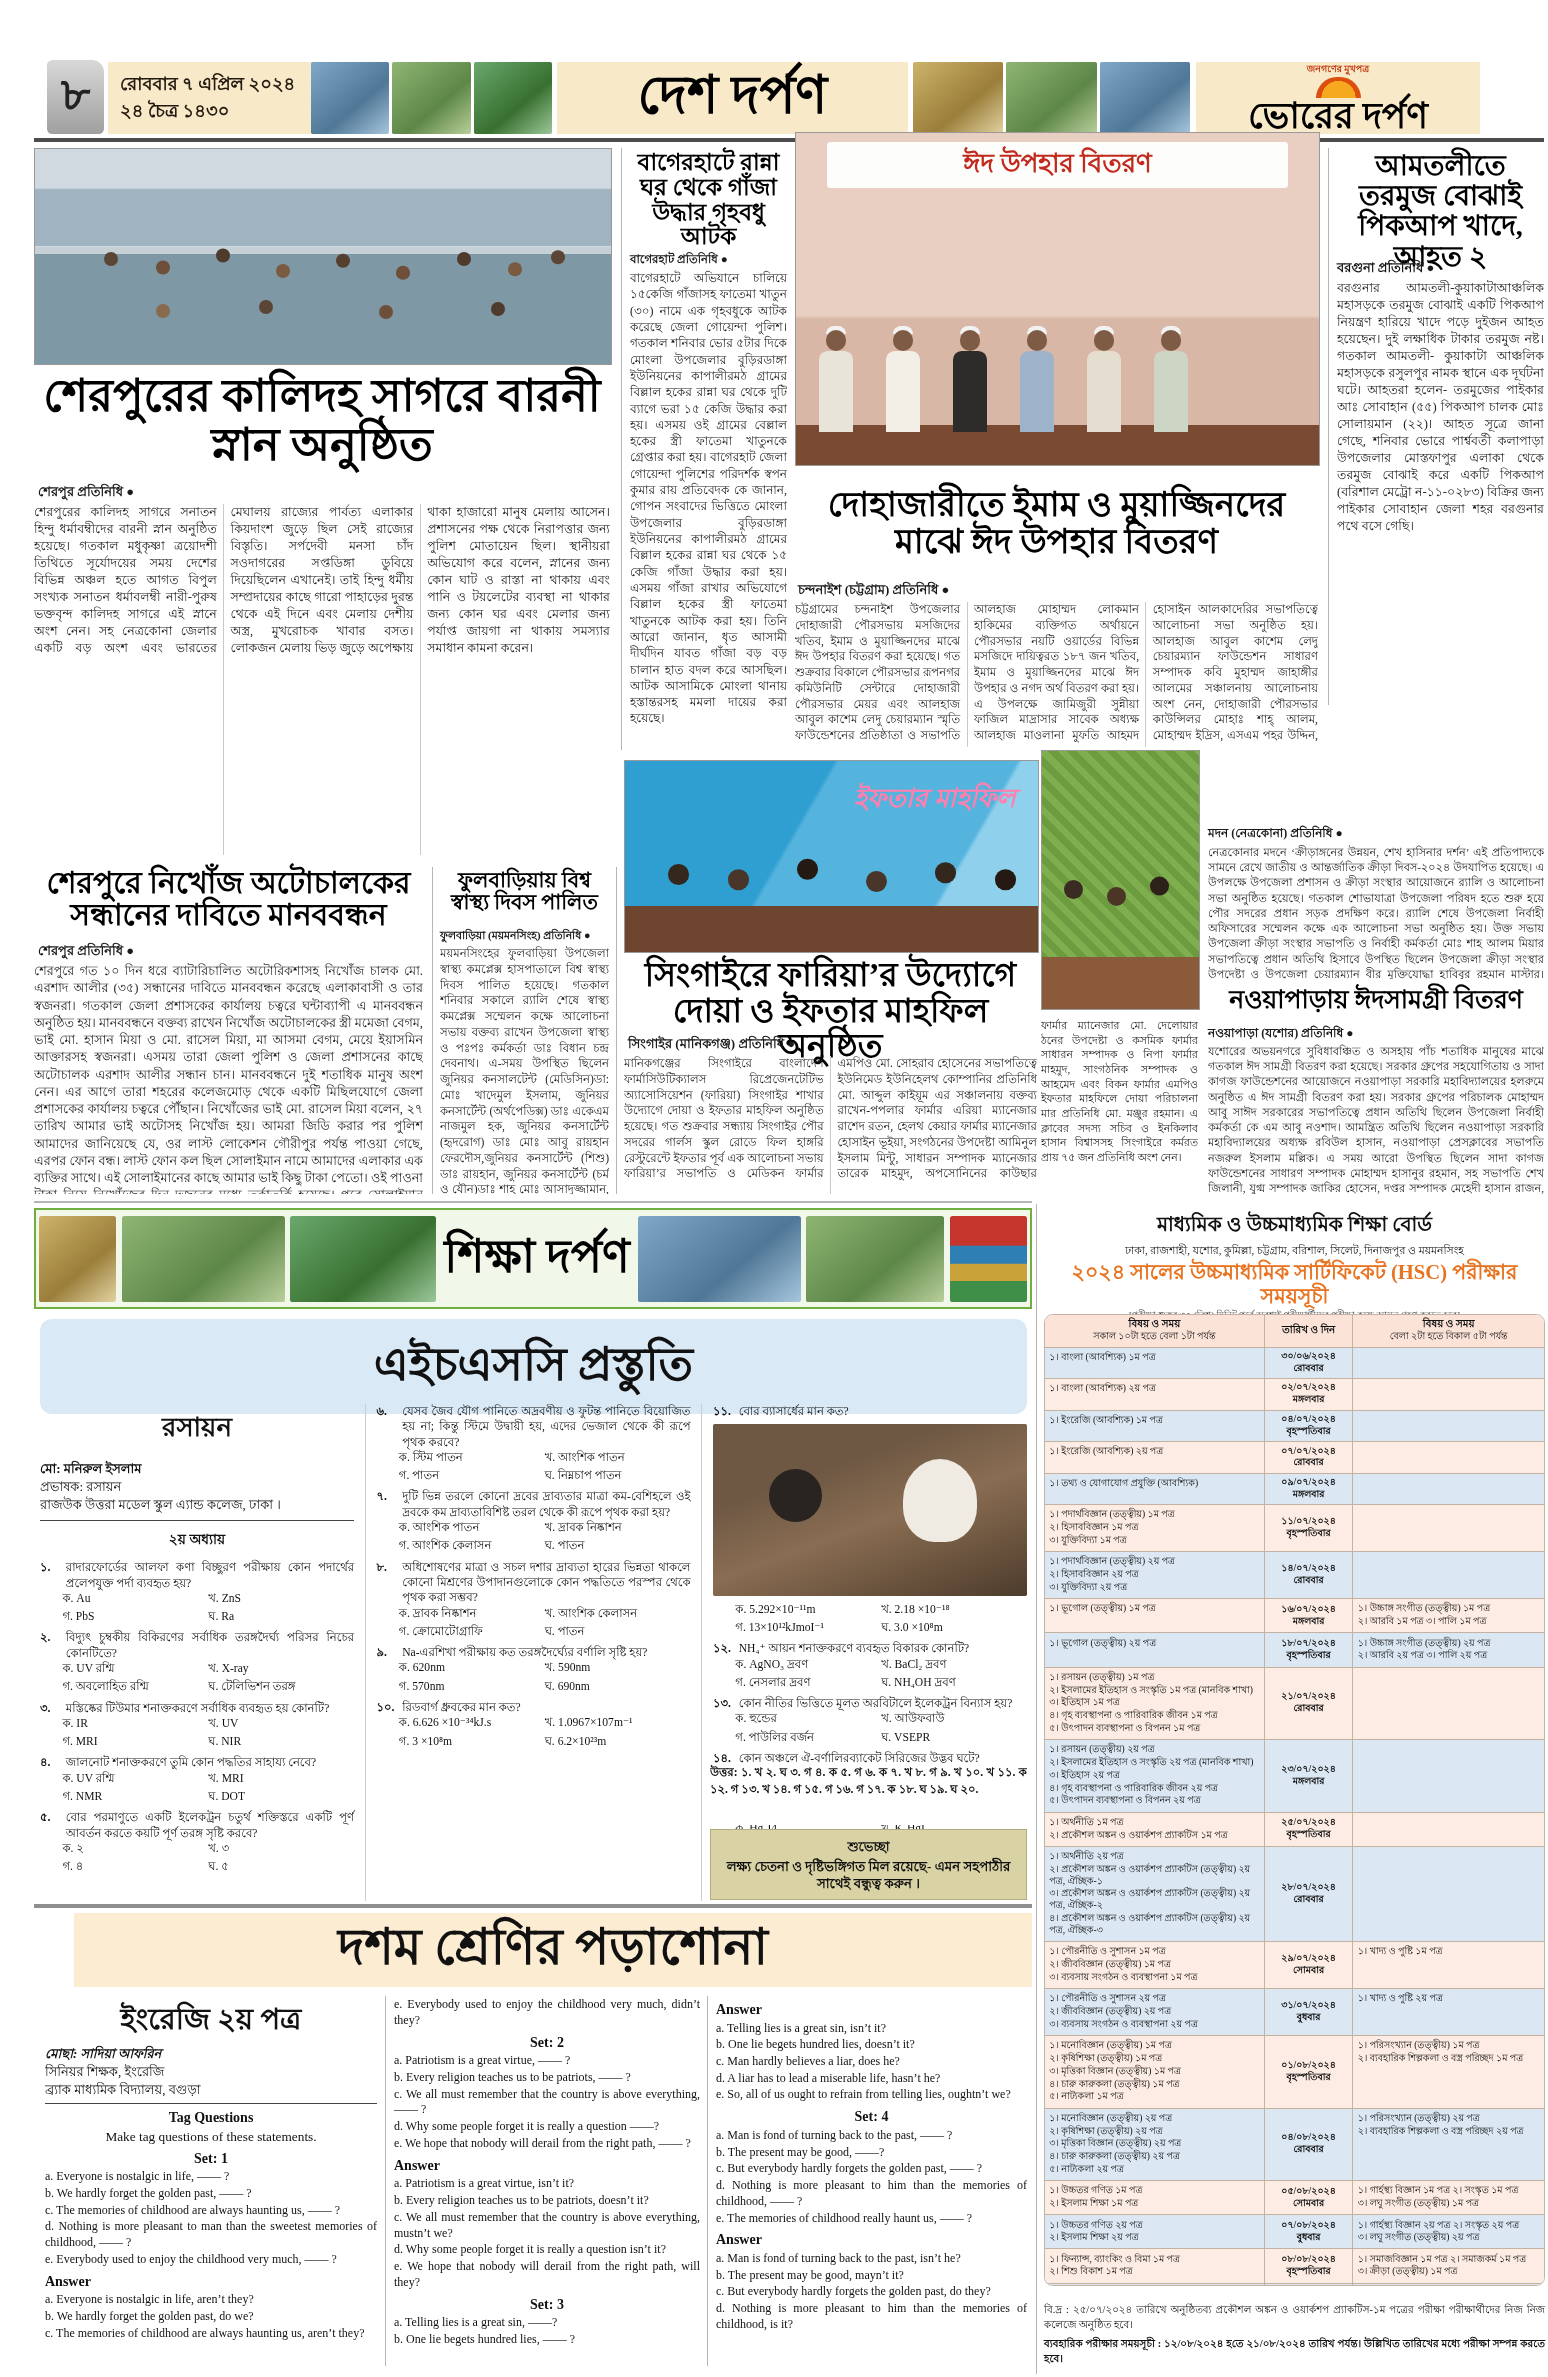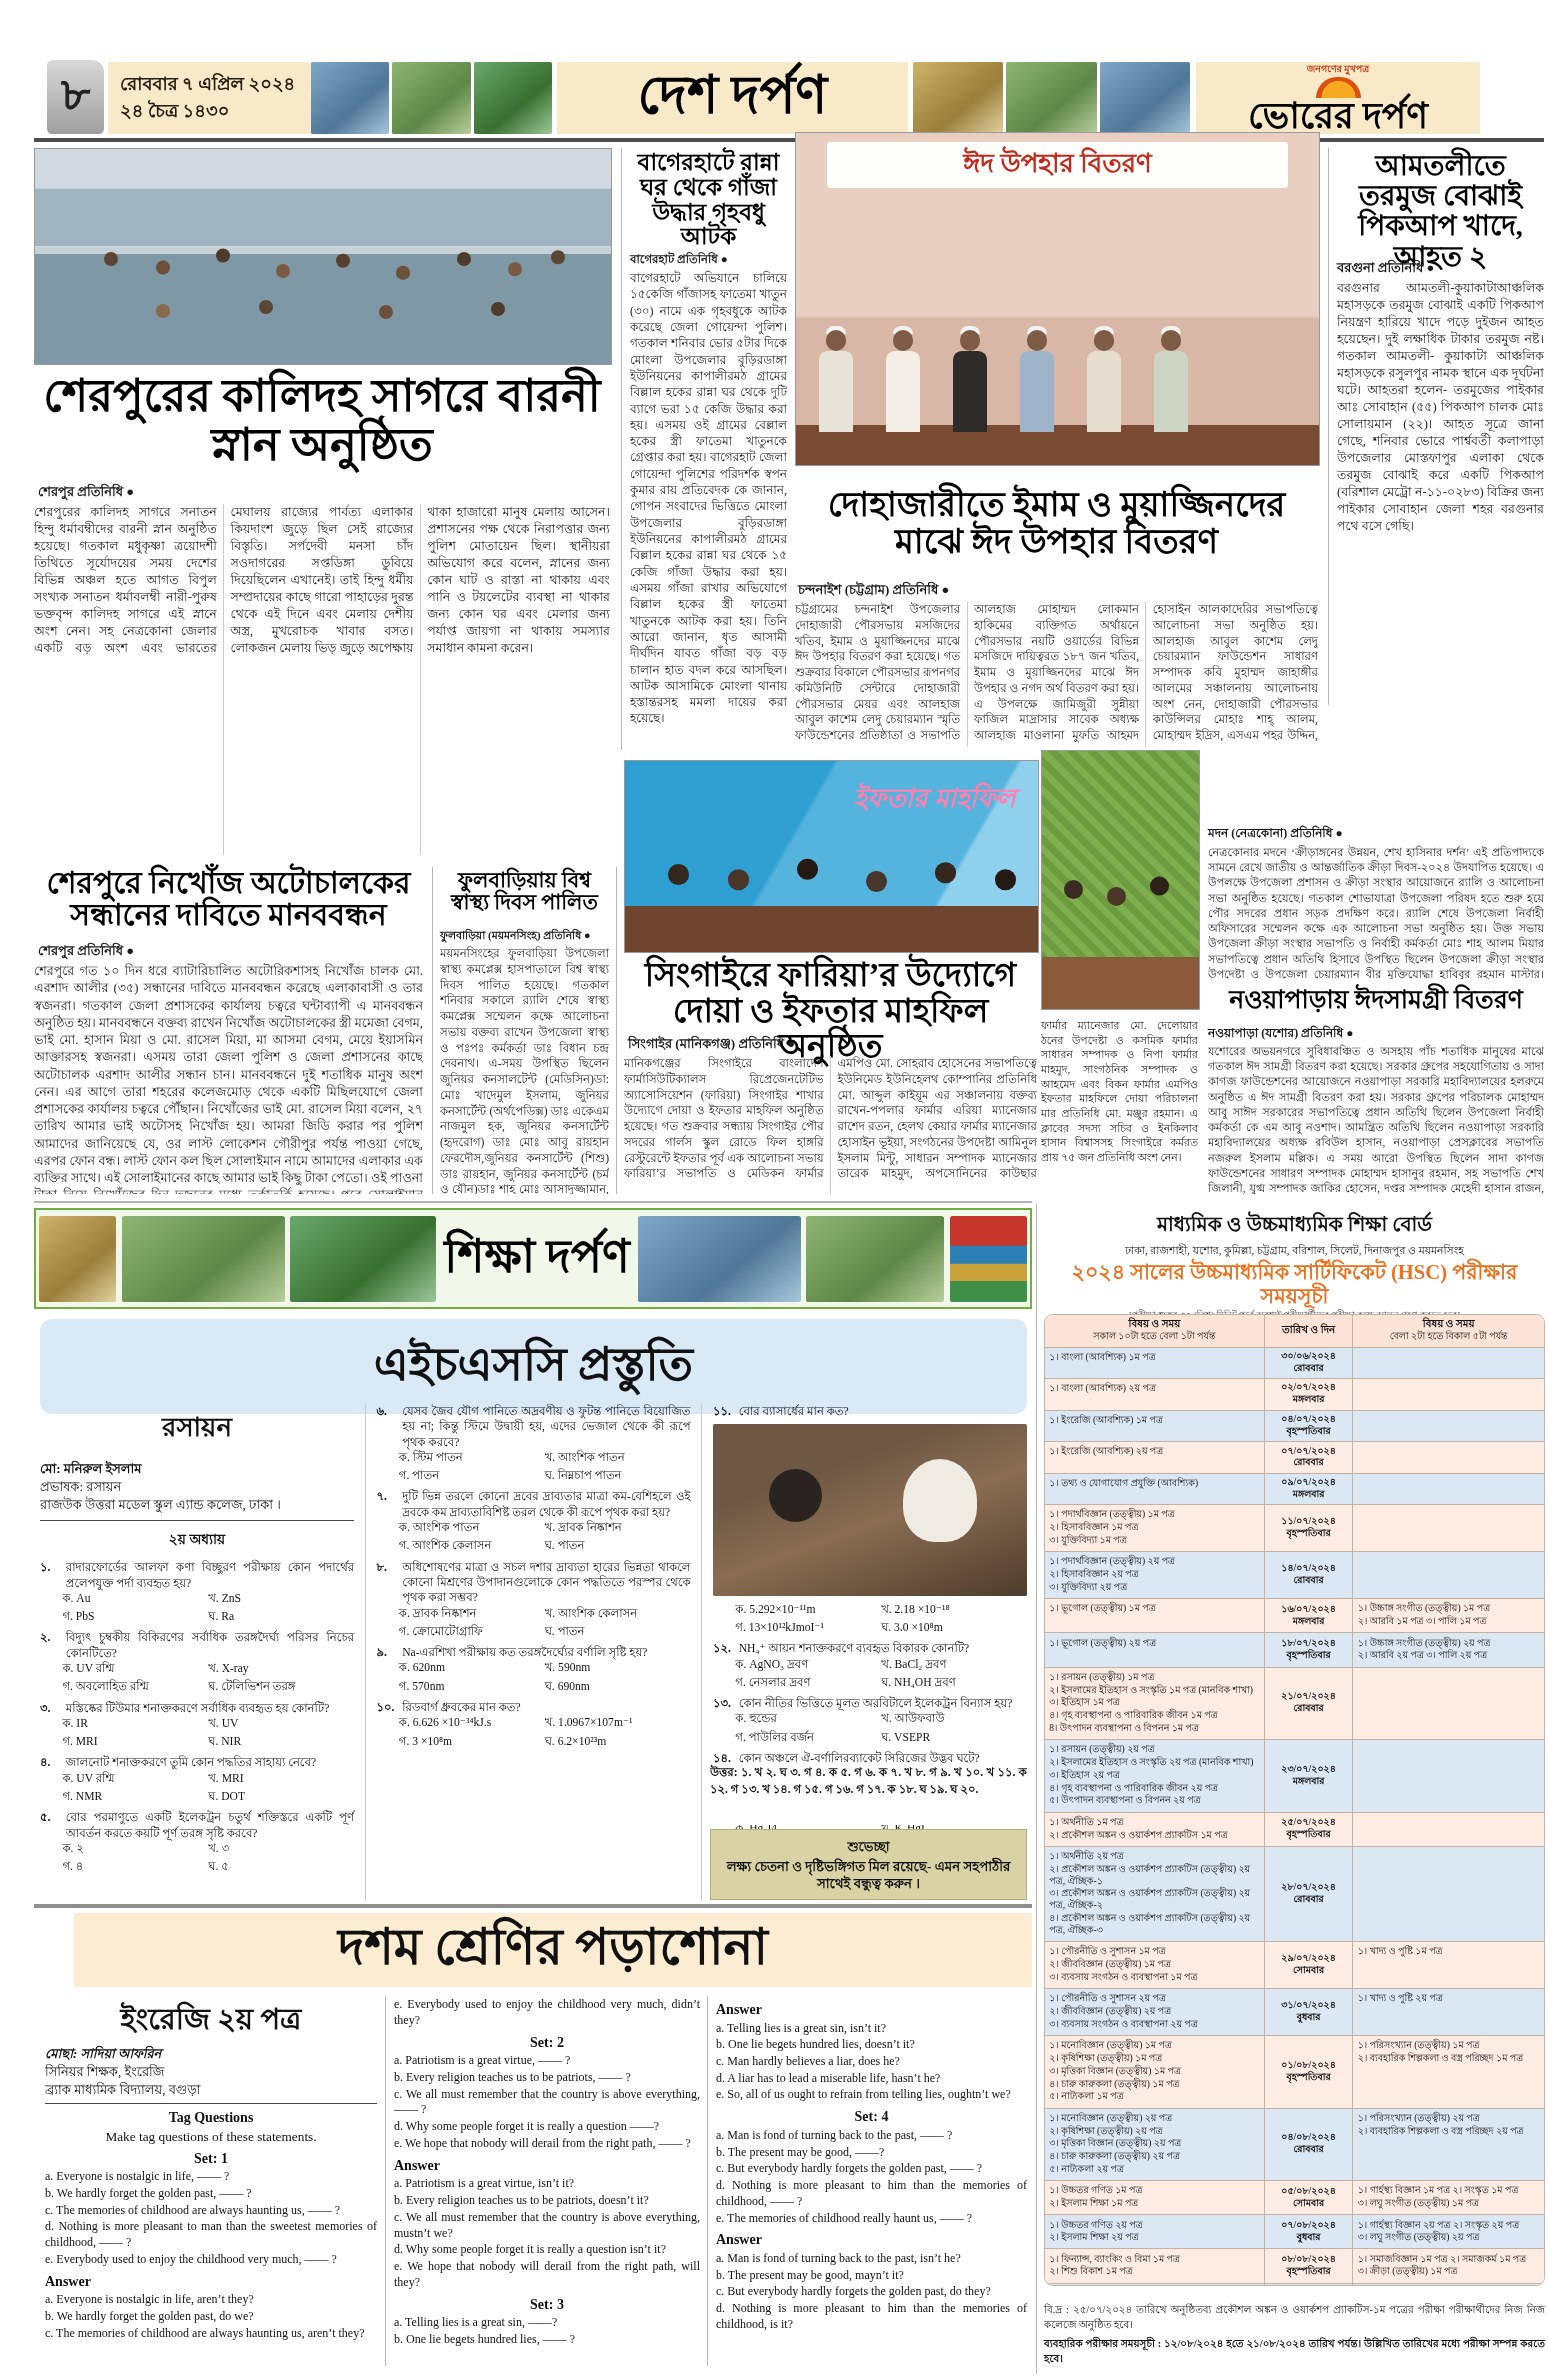--- a/index.html
+++ b/index.html
@@ -631,21 +631,21 @@
             <div class="sl">১। উচ্চাঙ্গ সংগীত (তত্ত্বীয়) ২য় পত্র</div>
             <div class="sl">২। আরবি ২য় পত্র       ৩। পালি ২য় পত্র</div>
           </div>
         </div>
         <div class="srow rowp">
           <div class="sc sc1">
             <div class="sl">১। রসায়ন (তত্ত্বীয়) ১ম পত্র</div>
             <div class="sl">২। ইসলামের ইতিহাস ও সংস্কৃতি ১ম পত্র (মানবিক শাখা)</div>
             <div class="sl">৩। ইতিহাস ১ম পত্র</div>
             <div class="sl">৪। গৃহ ব্যবস্থাপনা ও পারিবারিক জীবন ১ম পত্র</div>
-            <div class="sl">8। উৎপাদন ব্যবস্থাপনা ও বিপনন ১ম পত্র</div>
+            <div class="sl">৫। উৎপাদন ব্যবস্থাপনা ও বিপনন ১ম পত্র</div>
           </div>
           <div class="sc sc2">
             <div class="sd">২১/০৭/২০২৪</div>
             <div class="sw">রোববার</div>
           </div>
           <div class="sc sc3"></div>
         </div>
         <div class="srow rowb">
           <div class="sc sc1">
             <div class="sl">১। রসায়ন (তত্ত্বীয়) ২য় পত্র</div>

